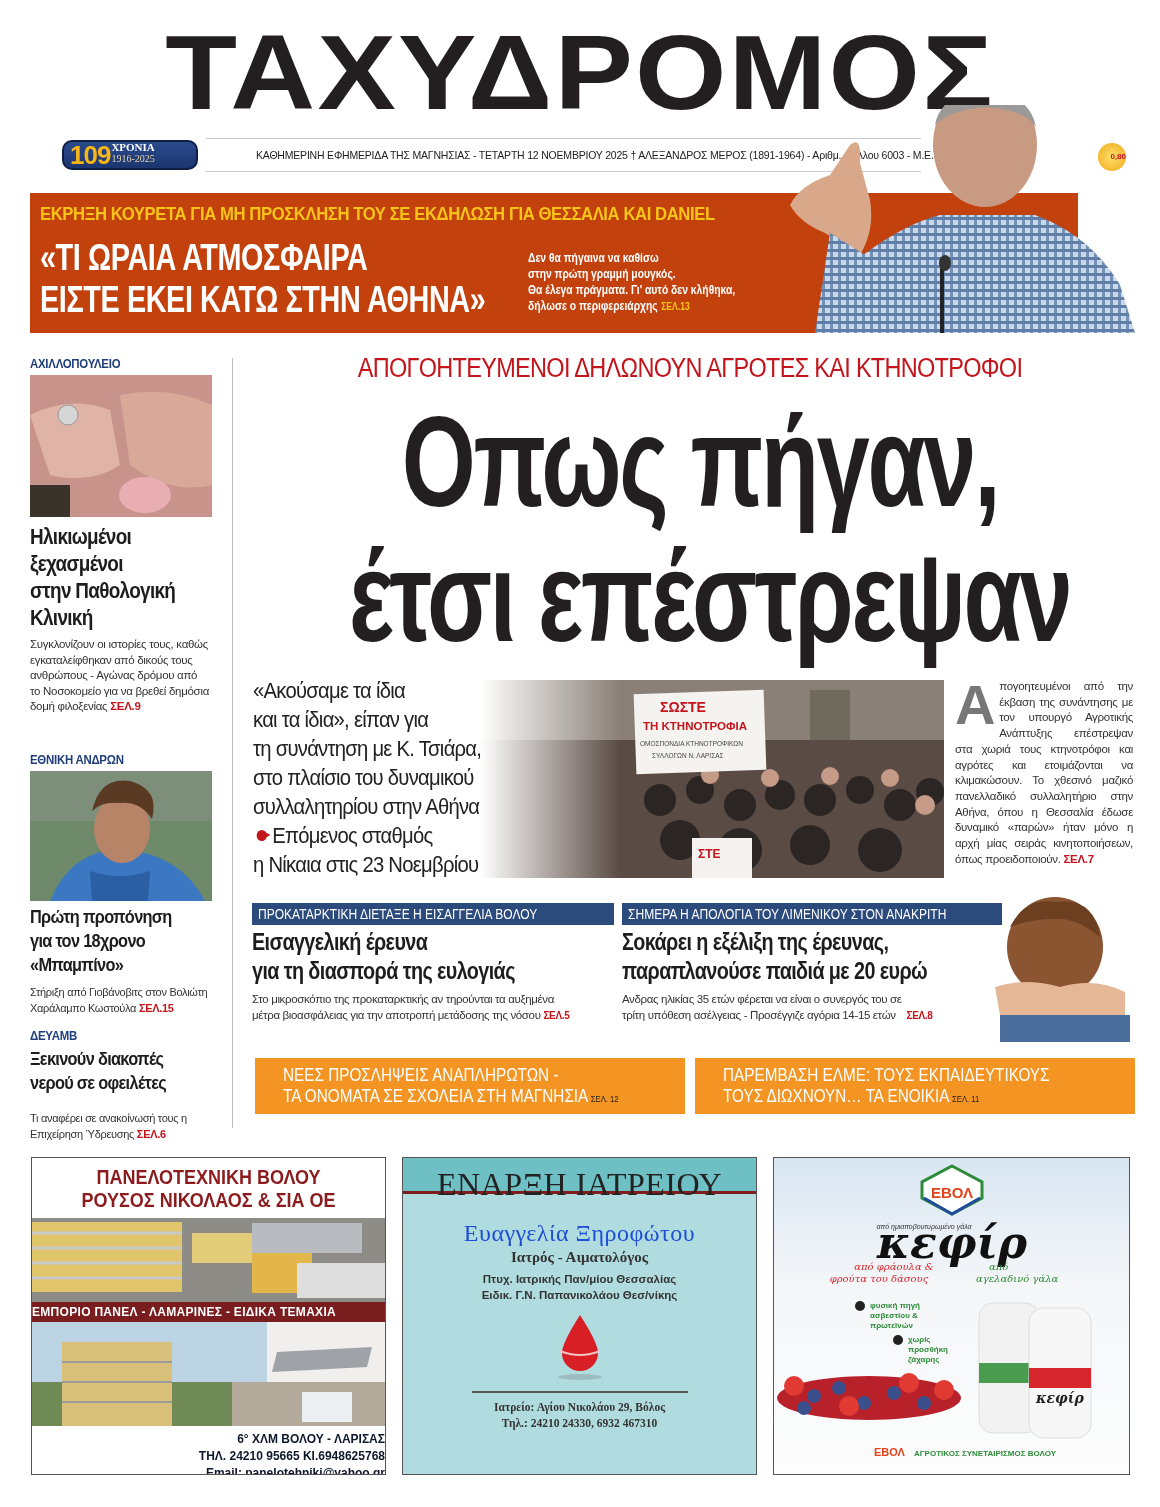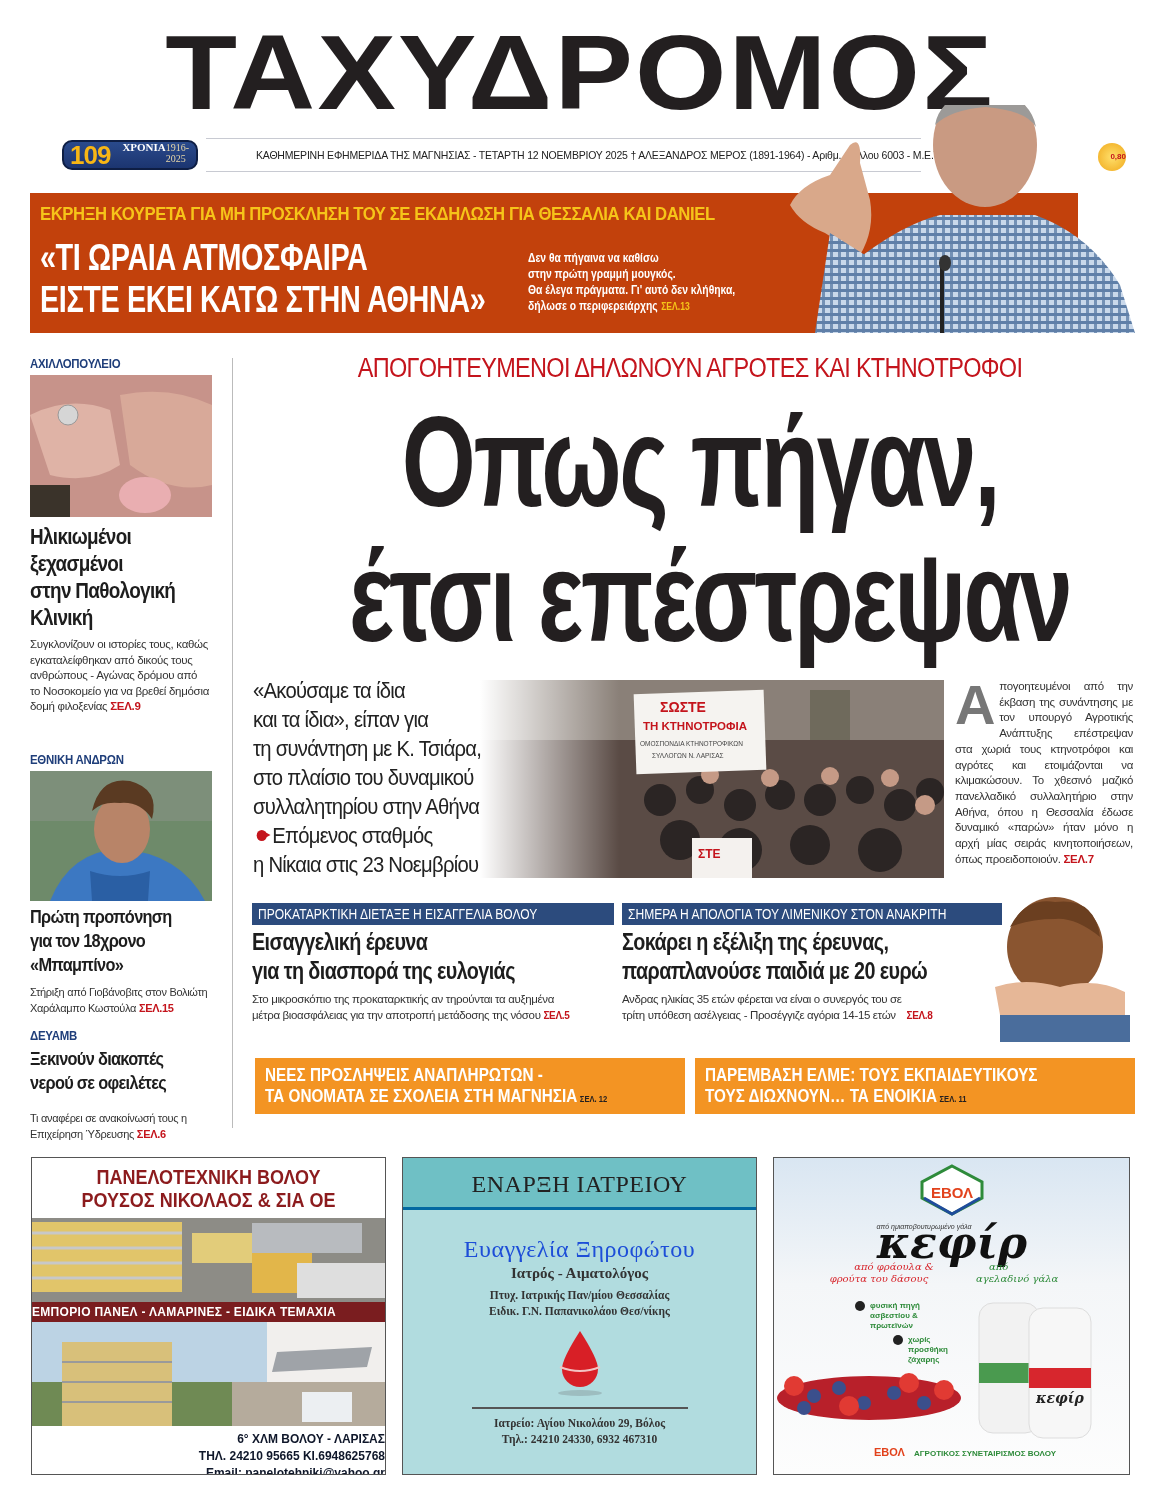--- a/index.html
+++ b/index.html
@@ -3,21 +3,21 @@
 <meta charset="utf-8">
 <style>
 *{box-sizing:border-box;margin:0;padding:0}
 html,body{width:1160px;height:1507px;background:#fff;overflow:hidden}
 body{position:relative;font-family:"Liberation Sans",sans-serif;color:#1d1d1d}
 .abs{position:absolute}
 
 #masthead{left:140px;top:18px;width:880px;height:110px;text-align:center;font-weight:900;font-size:112px;letter-spacing:2px;line-height:110px;color:#231f20;transform:scaleX(1.05) scaleY(0.95);transform-origin:center}
 #years{left:62px;top:140px;width:136px;height:30px;border-radius:10px;background:linear-gradient(#2a4a8c,#1c3570);border:2px solid #0e1e44;display:flex;align-items:flex-start;padding-left:6px}
 #years .num{font-weight:900;font-size:26px;color:#f7b615;line-height:26px;letter-spacing:-1px}
-#years .txt{display:flex;margin-left:12px;line-height:11px}
+#years .txt{display:flex;flex-direction:column;margin-left:1px;line-height:11px}
 #years .t1{font-family:"Liberation Serif",serif;font-weight:700;font-size:11px;color:#fff}
 #years .t2{font-family:"Liberation Serif",serif;font-size:10px;color:#e7d7a8}
 #infobar{left:206px;top:138px;width:715px;height:34px;border-top:1px solid #c8cad2;border-bottom:1px solid #c8cad2;font-size:10.5px;line-height:32px;padding-left:50px;white-space:nowrap;color:#222;letter-spacing:-0.2px}
 #infobar .url{color:#c4141c;font-weight:700;margin-left:10px}
 #price{left:1098px;top:143px;width:28px;height:28px;border-radius:50%;background:radial-gradient(#ffe06b,#f0a81b);font-size:8px;font-weight:700;color:#c4141c;text-align:right;line-height:28px}
 
 #redbanner{left:30px;top:193px;width:1048px;height:140px;background:#c2410c}
 #redbanner .kicker{position:absolute;left:10px;top:10px;font-weight:700;font-size:19px;color:#f6c419;letter-spacing:-0.5px;white-space:nowrap;transform:scaleX(0.88);transform-origin:left}
 #redbanner .quote{position:absolute;left:10px;top:44px;font-weight:700;font-size:36px;line-height:42px;color:#fff;white-space:nowrap;transform:scaleX(0.8);transform-origin:left;letter-spacing:-0.5px}
 #redbanner .side{position:absolute;left:498px;top:57px;font-weight:700;font-size:12px;line-height:16px;color:#fff;transform:scaleX(0.86);transform-origin:left;white-space:nowrap}
@@ -38,33 +38,33 @@
 #protest{left:480px;top:680px;width:464px;height:198px;overflow:hidden}
 #bodycol{left:955px;top:679px;width:178px;font-size:11.5px;line-height:15.7px;color:#333;letter-spacing:-0.3px;text-align:justify}
 #bodycol .dropcap{float:left;font-weight:900;font-size:56px;line-height:48px;color:#777;margin:2px 4px 0 0}
 
 .kbar{background:#2c4b7d;color:#fff;font-weight:400;font-size:14px;height:22px;line-height:22px;padding-left:6px;white-space:nowrap;overflow:hidden}
 .kbar span{display:inline-block;transform:scaleX(0.86);transform-origin:left}
 .shead{font-weight:700;font-size:23px;line-height:29px;letter-spacing:-0.7px;color:#1d1d1d;white-space:nowrap;transform:scaleX(0.86);transform-origin:left}
 .sbody{font-size:11.5px;line-height:16px;color:#333;letter-spacing:-0.35px;white-space:nowrap}
 #boy{left:985px;top:897px;width:150px;height:145px}
 
-.obox{background:#f39423;height:56px;padding:7px 10px;color:#fff;font-weight:700;font-size:18px;line-height:21px;white-space:nowrap;overflow:hidden}
+.obox{background:#f39423;height:56px;padding:7px 28px;color:#fff;font-weight:400;font-size:18px;line-height:21px;white-space:nowrap;overflow:hidden}
 .obox .in{display:inline-block;transform:scaleX(0.85);transform-origin:left}
 .obox .s{font-size:9px;color:#231f20;margin-left:3px}
 
 .ad{border:1px solid #555;overflow:hidden;background:#fff}
 #ad1 .t{font-weight:700;color:#8c1b1d;font-size:20px;line-height:23px;text-align:center;transform:scaleX(0.9)}
 #ad1 .strip{background:#7a1d1f;color:#fff;font-weight:700;font-size:12px;height:20px;line-height:20px;letter-spacing:0.3px}
 #ad1 .b{font-weight:700;color:#0f172a;font-size:12px;line-height:17px;text-align:right}
 #ad2{background:#b1dcdf}
-#ad2 .hd{background:#6fc0c5;height:52px;border-bottom:3px solid #0369a1;text-align:center;font-family:"Liberation Serif",serif;font-size:24px;line-height:52px;color:#222;letter-spacing:0.5px}
+#ad2 .hd{background:#6fc0c5;height:36px;border-bottom:3px solid #7f1d1d;text-align:center;font-family:"Liberation Serif",serif;font-size:32px;line-height:52px;color:#222;letter-spacing:0.5px}
 #ad2 .nm{font-family:"Liberation Serif",serif;font-size:24px;text-align:center;color:#1d4ed8;margin-top:26px;letter-spacing:0.5px}
 #ad2 .sp{font-family:"Liberation Serif",serif;font-weight:700;font-size:15px;text-align:center;color:#333;margin-top:2px}
-#ad2 .cr{font-family:Liberation Serif, serif;font-weight:700;font-size:11.5px;text-align:center;color:#333;line-height:16px;margin-top:5px}
+#ad2 .cr{font-family:Liberation Sans, sans-serif;font-weight:700;font-size:11.5px;text-align:center;color:#333;line-height:16px;margin-top:5px}
 #ad2 .hr{width:216px;height:2px;background:#555;margin:24px auto 6px}
 #ad2 .ad2b{font-family:"Liberation Serif",serif;font-weight:700;font-size:11.5px;text-align:center;color:#333;line-height:16px}
 #ad3{background:linear-gradient(#d9e6f2,#f4f6f8 40%,#fdfdfd)}
 </style>
 </head>
 <body>
 
 <div class="abs" id="masthead">ΤΑΧΥΔΡΟΜΟΣ</div>
 
 <div class="abs" id="years">

